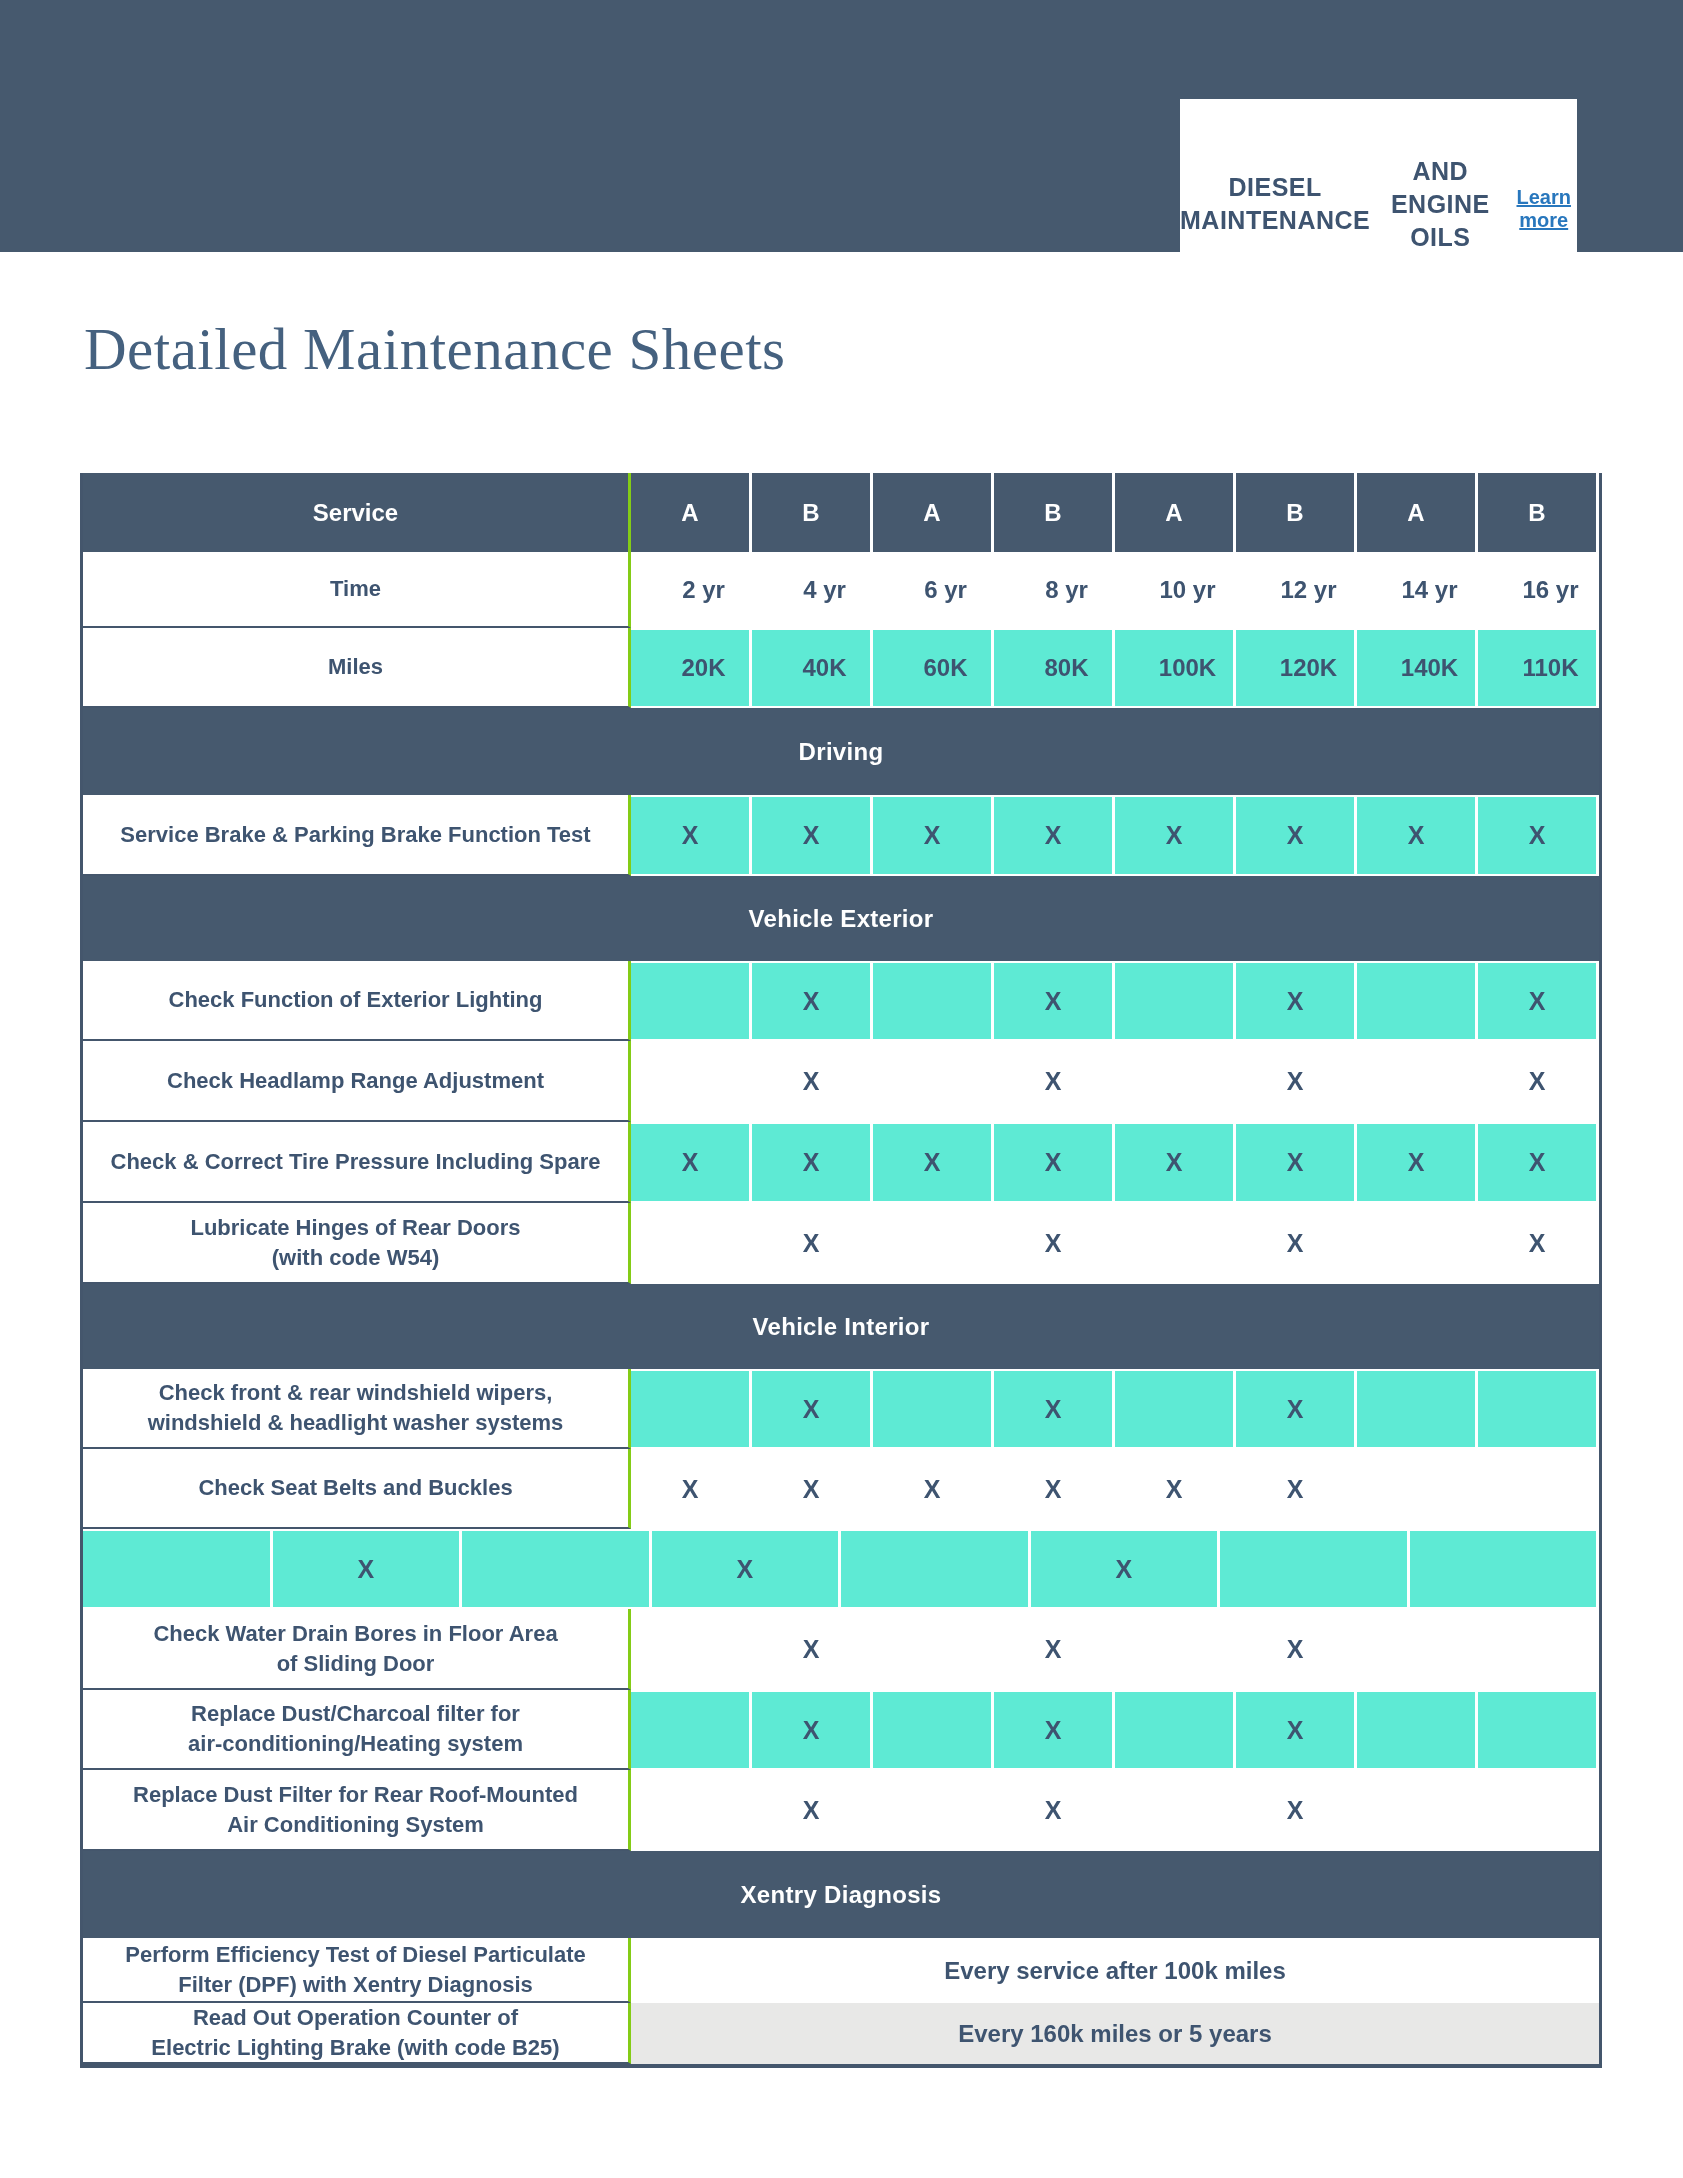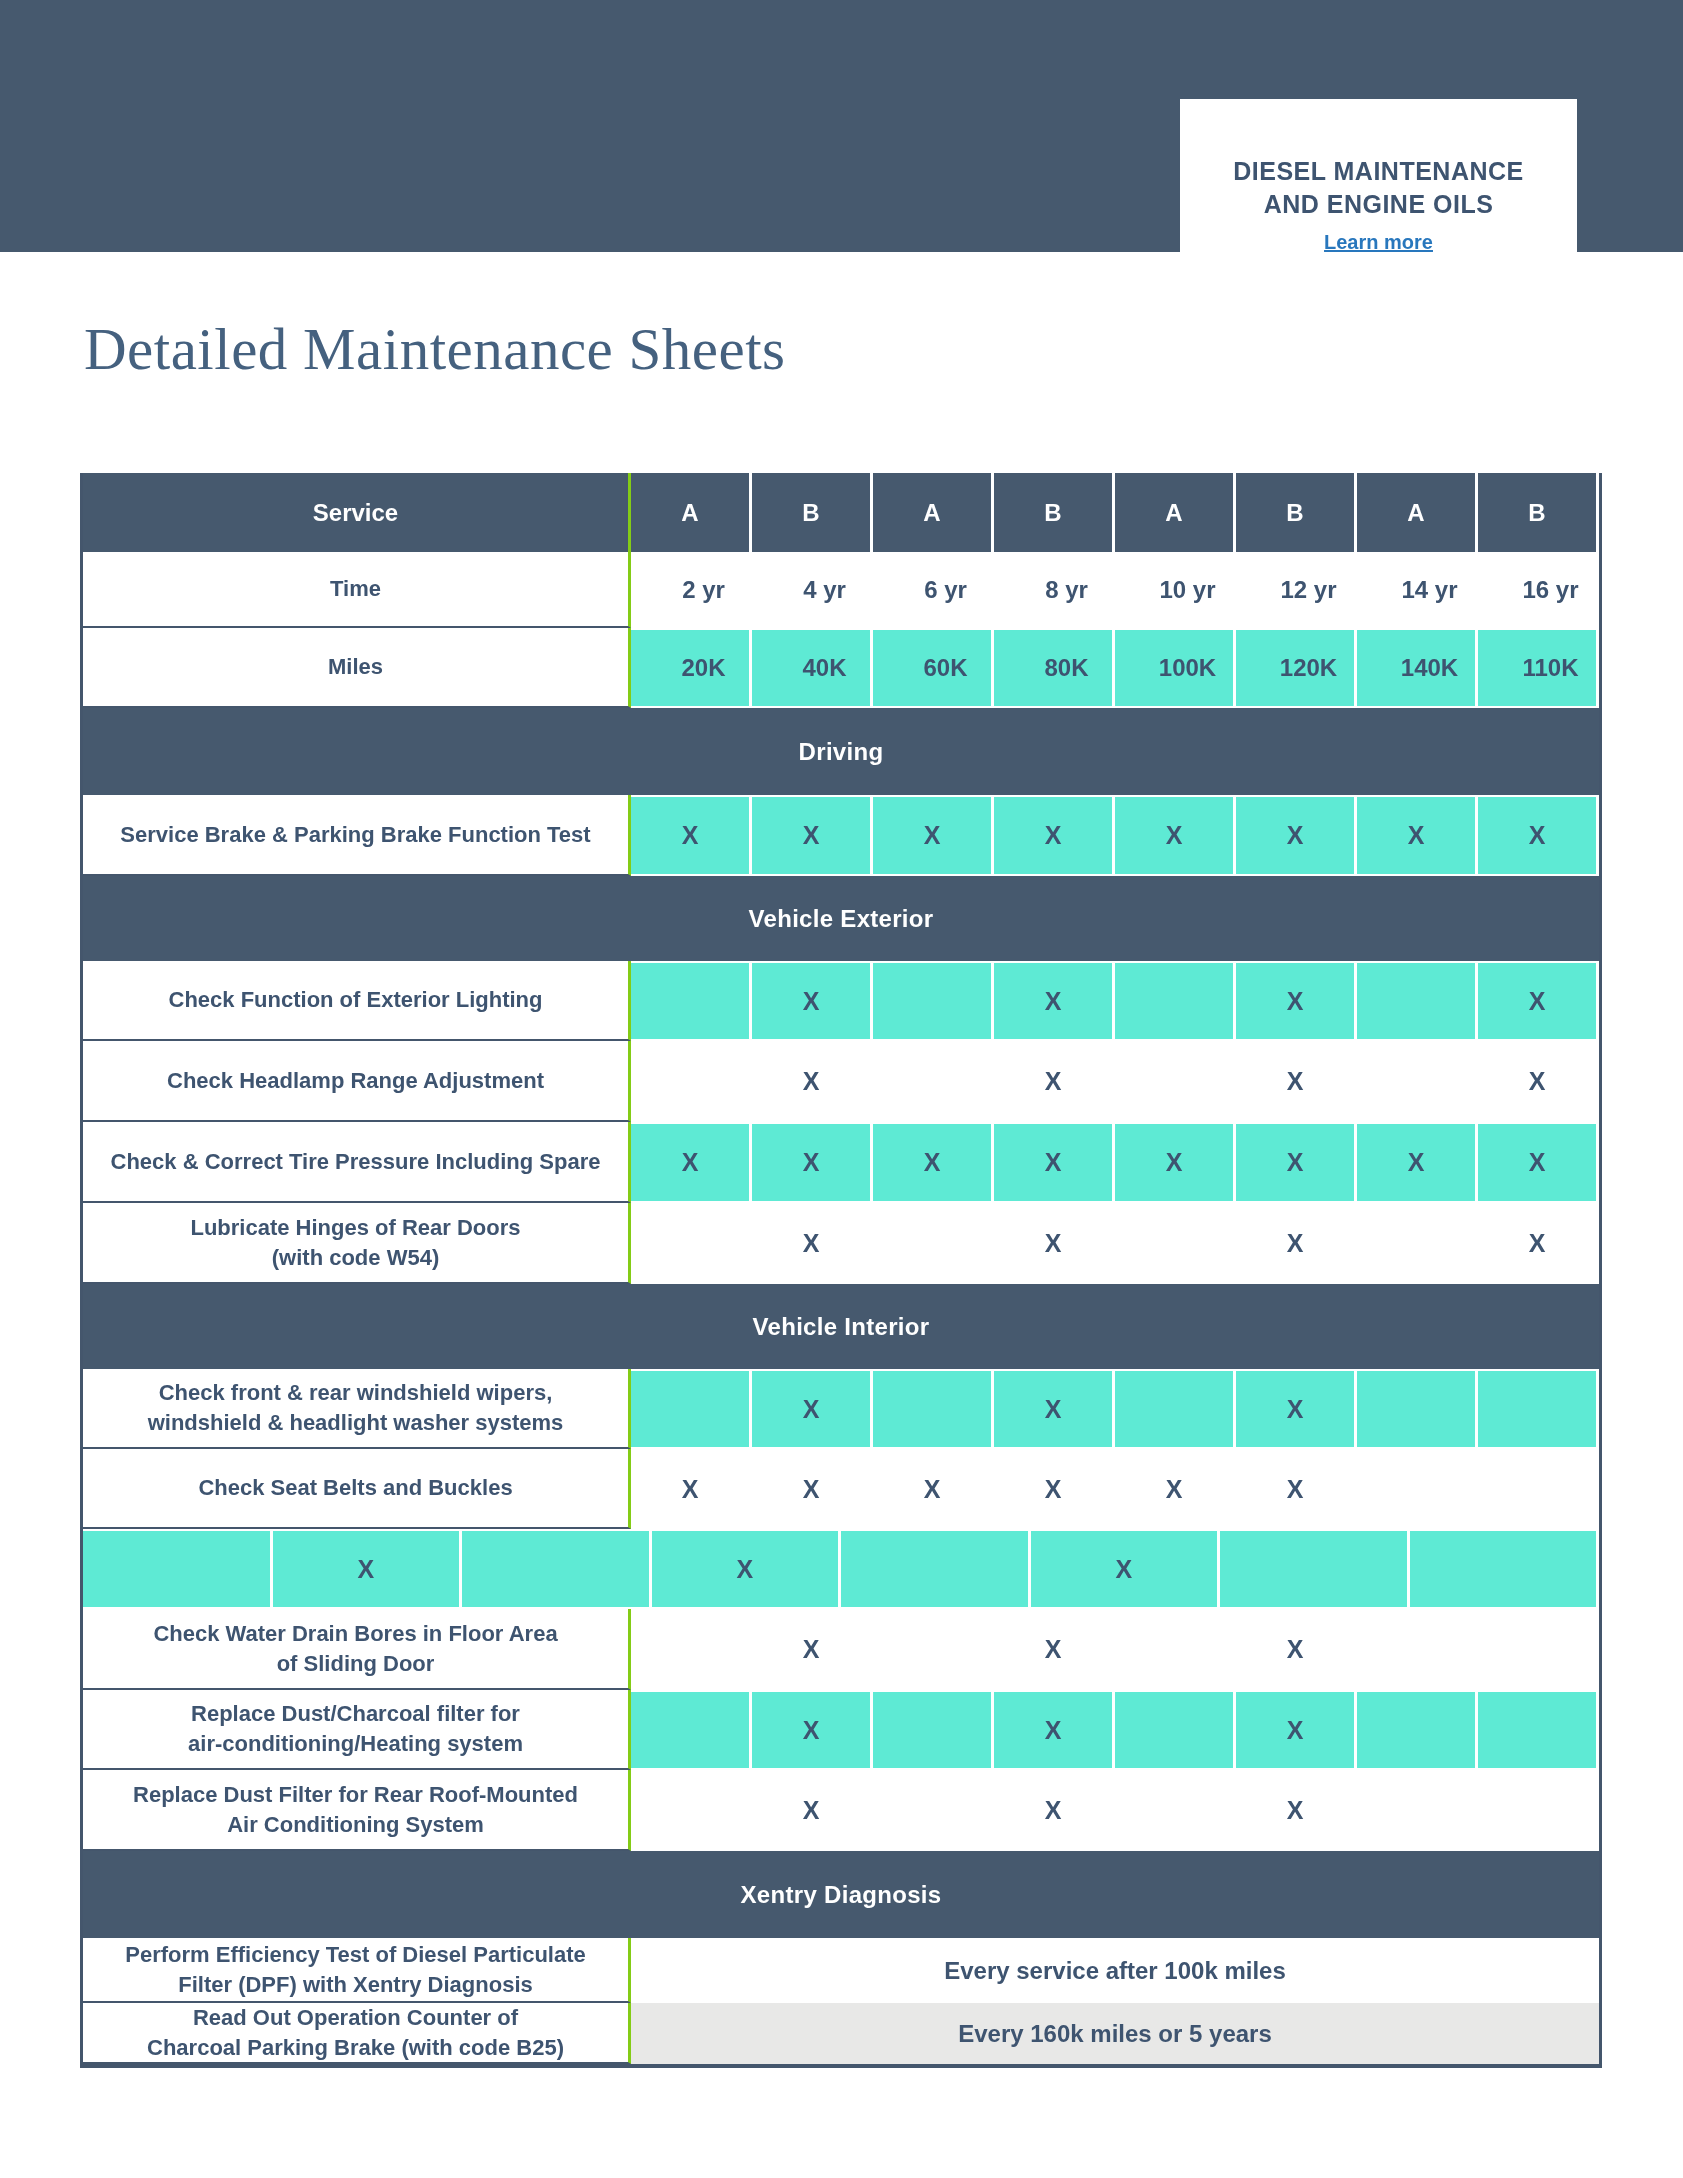--- a/index.html
+++ b/index.html
@@ -2,21 +2,21 @@
 <html><head>
 <meta charset="utf-8">
 <style>
   html,body{margin:0;padding:0;background:#fff;}
   body{width:1683px;height:2178px;position:relative;overflow:hidden;
        font-family:"Liberation Sans",sans-serif;-webkit-font-smoothing:antialiased;}
 
   
   .top-band{position:absolute;left:0;top:0;width:1683px;height:252px;background:#46596E;}
   .promo-box{position:absolute;left:1180px;top:99px;width:397px;height:210px;background:#ffffff;
-             display:flex;flex-direction:column;align-items:center;justify-content:center;text-align:center;}
+             display:flex;flex-direction:row;align-items:center;justify-content:center;text-align:center;}
   .promo-title{font-weight:bold;font-size:25px;line-height:33px;letter-spacing:0.5px;color:#3E5470;}
   .promo-link{margin-top:10px;font-size:20px;font-weight:bold;color:#2877BD;text-decoration:underline;cursor:pointer;}
 
   
   .page-title{position:absolute;left:84px;top:315px;font-family:"Liberation Serif",serif;
               font-size:59px;font-weight:normal;color:#45617F;letter-spacing:0.5px;white-space:nowrap;}
 
   
   .tbl{position:absolute;left:80px;top:473px;width:1522px;box-sizing:border-box;
        border-left:3px solid #44566C;border-right:3px solid #44566C;background:#fff;}
@@ -219,18 +219,18 @@
       <div class="cell"></div>
     </div>
     <div class="band h88">Xentry Diagnosis</div>
     <div class="row h66">
       <div class="svc">Perform Efficiency Test of Diesel Particulate
 Filter (DPF) with Xentry Diagnosis</div>
       <div class="merge">Every service after 100k miles</div>
     </div>
     <div class="row shaded h62">
       <div class="svc">Read Out Operation Counter of
-Charcoal Parking Brake (with code B25)</div>
+Electric Lighting Brake (with code B25)</div>
       <div class="merge">Every 160k miles or 5 years</div>
     </div>
     <div class="bottom-bar"></div>
   </div>
 
 
 </body></html>

